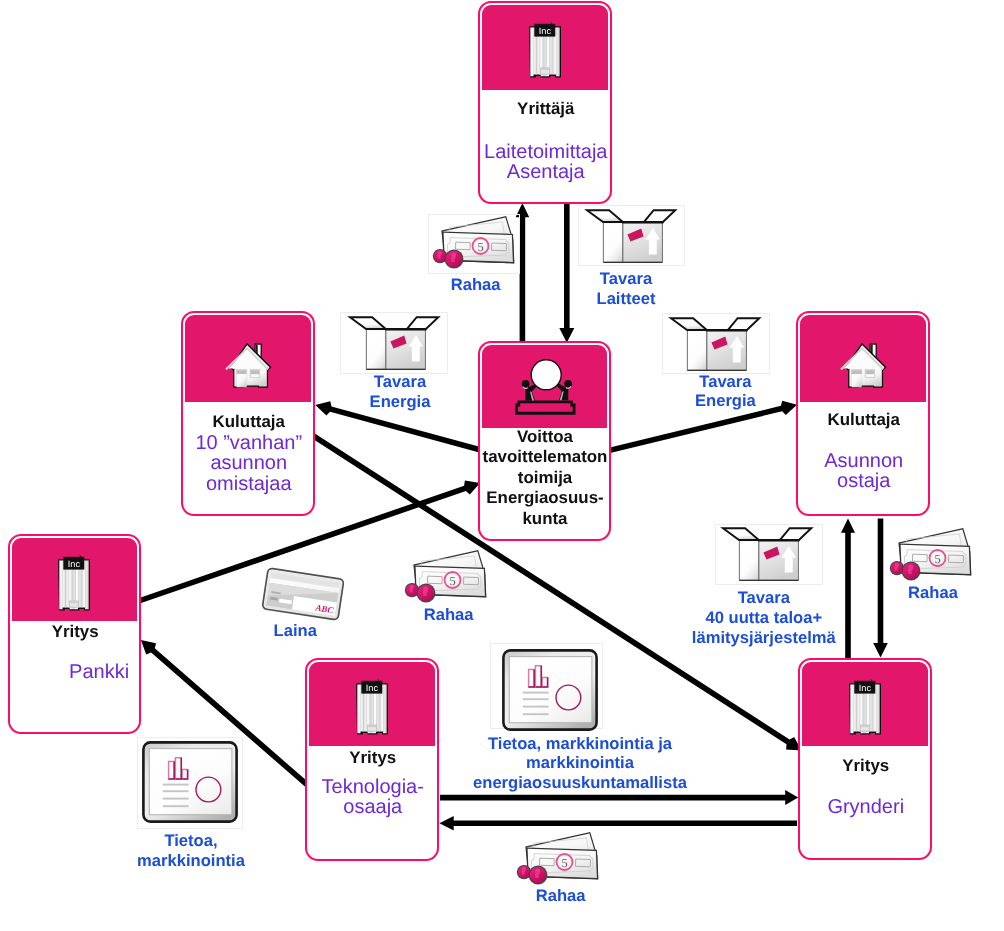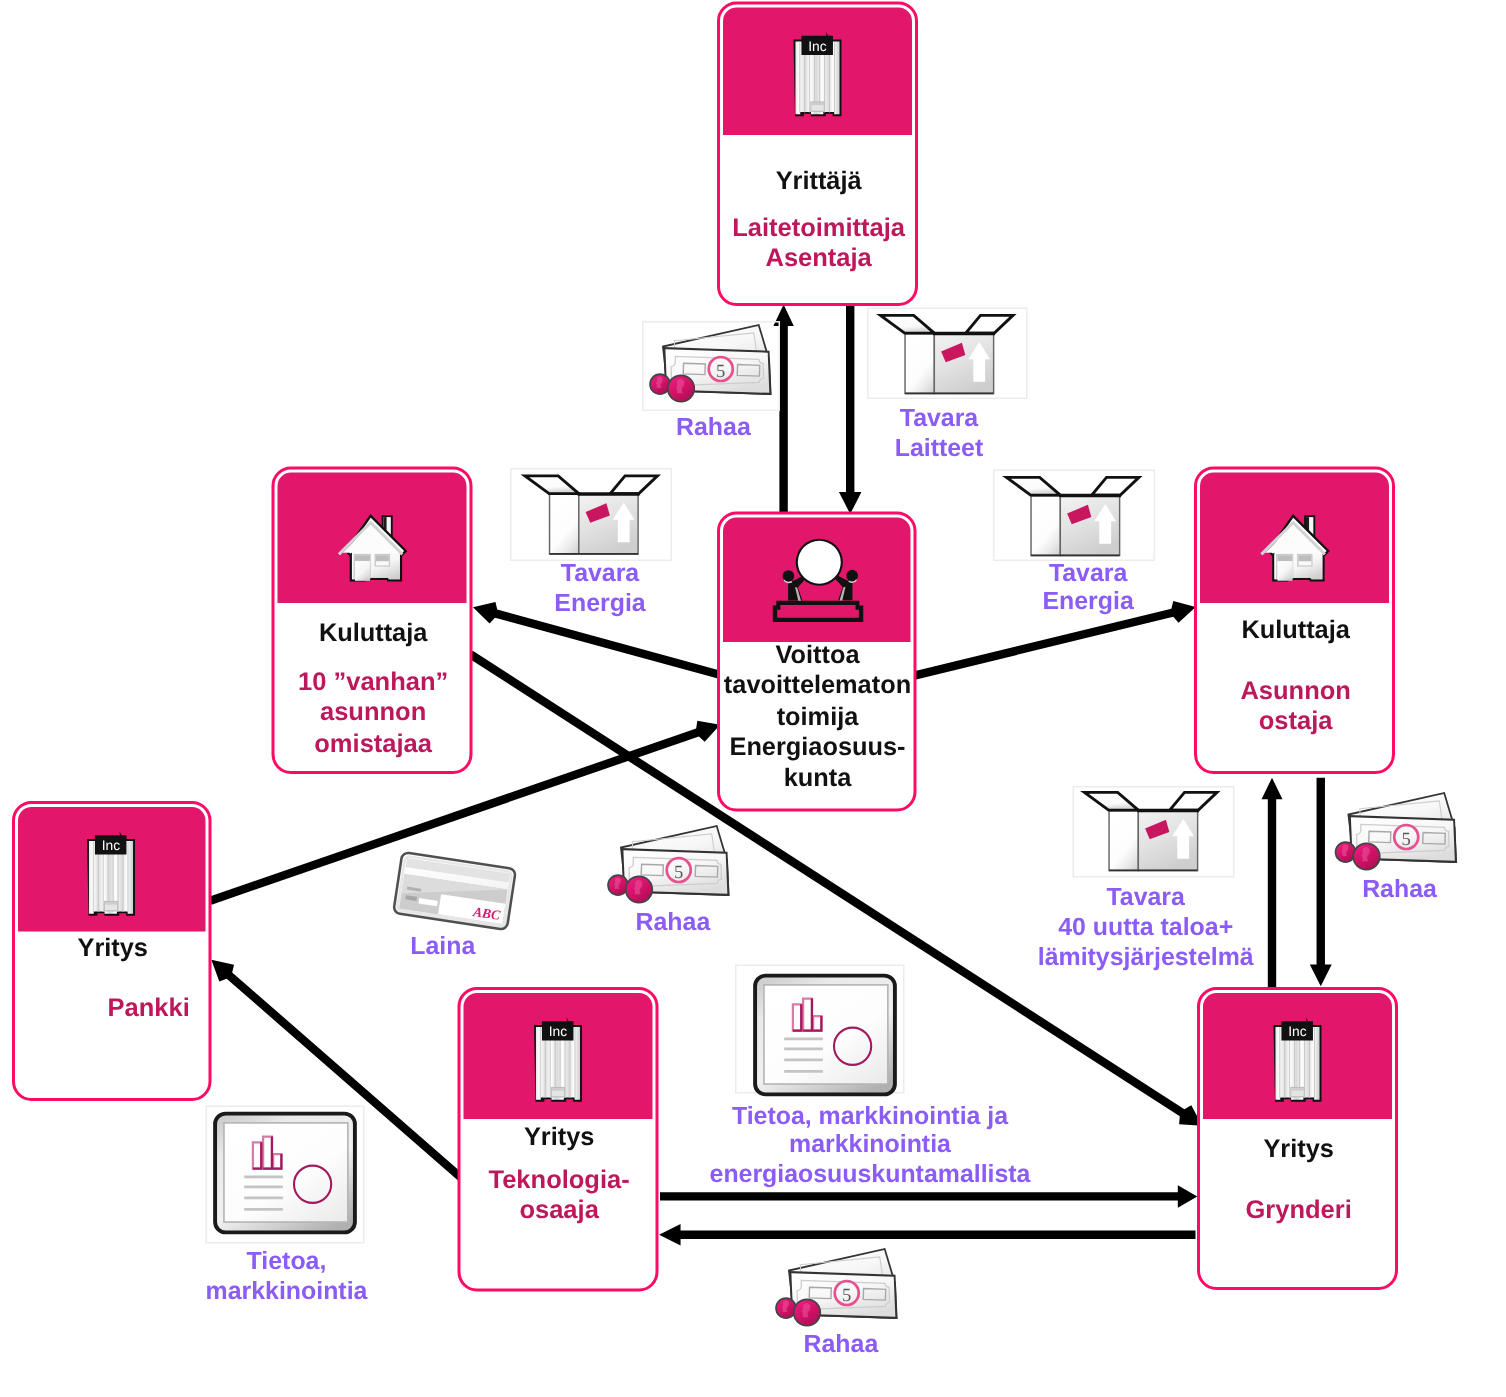--- a/index.html
+++ b/index.html
@@ -2,25 +2,25 @@
 <html><head>
 <meta charset="utf-8">
 <style>
   html,body{margin:0;padding:0;background:#fff;}
   body{width:1004px;height:931px;overflow:hidden;font-family:"Liberation Sans",sans-serif;-webkit-font-smoothing:antialiased;text-rendering:geometricPrecision;}
   #stage{position:relative;width:1004px;height:931px;background:#fff;}
 
   .card{position:absolute;box-sizing:border-box;border:2.3px solid #FF0A64;border-radius:13px;background:#fff;padding-left:34px;}
   .card-head{position:absolute;left:2px;top:2px;right:2px;background:#E2166B;border-radius:9px 9px 0 0;}
   .card-title{position:absolute;left:1.5px;right:0;font-weight:bold;color:#111;text-align:center;font-size:16.9px;line-height:20.4px;white-space:pre;}
-  .card-sub{position:absolute;left:1.5px;right:0;font-weight:bold;color:#be185d;text-align:center;font-size:17px;line-height:20.4px;white-space:pre;}
+  .card-sub{position:absolute;left:1.5px;right:0;font-weight:normal;color:#6d28d9;text-align:center;font-size:20px;line-height:20.4px;white-space:pre;}
   .card-ico{position:absolute;left:50%;transform:translateX(-50%);}
 
   .flow{position:absolute;}
-  .flow .lbl{position:absolute;transform:translateX(-50%);text-align:center;font-weight:bold;color:#8b5cf6;white-space:pre;line-height:19.9px;font-size:16.6px;}
+  .flow .lbl{position:absolute;transform:translateX(-50%);text-align:center;font-weight:bold;color:#1d4ed8;white-space:pre;line-height:19.9px;font-size:16.6px;}
   .ibox{position:absolute;box-sizing:border-box;border:1px solid #ececec;}
   svg{display:block;overflow:visible;}
   #arrows{position:absolute;left:0;top:0;width:1004px;height:931px;}
 </style>
 </head>
 <body>
 
 <svg width="0" height="0" style="position:absolute" aria-hidden="true">
     <defs>
   <linearGradient id="gBldg" x1="0" y1="0" x2="1" y2="0">
@@ -386,21 +386,21 @@
               <path d="M28.3 6.9 V54"></path>
           </g>
           <path d="M12.2 46.6 h9.6 v7.0 h-9.6 Z" fill="#bdbdbd"></path>
           <path d="M12.9 47.5 h8.2 v5.3 h-8.2 Z" fill="#e5e5e5"></path>
           <path d="M12.9 47.5 h8.2 v1.6 h-8.2 Z" fill="#cdcdcd"></path>
           <path d="M6.3 2.8 h21.0 v12.8 h-21.0 Z" fill="#111"></path>
           <text x="16.9" y="12.8" font-family="'Liberation Sans',sans-serif" font-size="9.2" fill="#fff" text-anchor="middle">Inc</text>
         </svg>
       </span>
     </div>
-    <div class="card-title" style="top:108px;">Yrittäjä</div>
+    <div class="card-title" style="top:96px;">Yrittäjä</div>
     <div class="card-sub" style="top:138.5px;">Laitetoimittaja
 Asentaja</div>
   </div>
 
   <div class="card" style="left:181px;top:311px;width:134px;height:205px;">
     <div class="card-head" style="height:87px;">
       <span class="card-ico" style="top:28px;">
         <svg width="51" height="47" viewBox="0 0 49 46">
           <path d="M30.8 0.5 h7.2 v20.5 h-7.2 Z" fill="#111"></path>
           <path d="M32.0 1.7 h4.8 v19.3 h-4.8 Z" fill="#f6f6f6"></path>
@@ -413,21 +413,21 @@
           <path d="M13.4 26.6 h9.8 v14.9 h-9.8 Z" fill="#fafafa"></path>
           <path d="M13.4 26.6 h9.8 v4.3 h-9.8 Z" fill="#bdbdbd"></path>
           <path d="M13.4 30.3 h9.8 v13.0 h-9.8 Z" fill="url(#gWall)" opacity="0.96"></path>
           <path d="M26.2 25.7 h10.1 v8.3 H26.2 Z" fill="#cacaca"></path>
           <path d="M27.1 26.6 h8.4 v6.6 h-8.4 Z" fill="#fafafa"></path>
           <path d="M27.1 26.6 h8.4 v3.9 h-8.4 Z" fill="#bdbdbd"></path>
         </svg>
       </span>
     </div>
     <div class="card-title" style="top:99px;">Kuluttaja</div>
-    <div class="card-sub" style="top:132px;">10 ”vanhan”
+    <div class="card-sub" style="top:120px;">10 ”vanhan”
 asunnon
 omistajaa</div>
   </div>
 
   <div class="card" style="left:478px;top:341px;width:132.5px;height:199.5px;">
     <div class="card-head" style="height:82.5px;">
       <span class="card-ico" style="top:14px;margin-left:2px;">
         <svg width="62" height="57" viewBox="0 0 62 57">
           <g fill="#111">
             <circle cx="10.6" cy="25.0" r="3.9"></circle>

